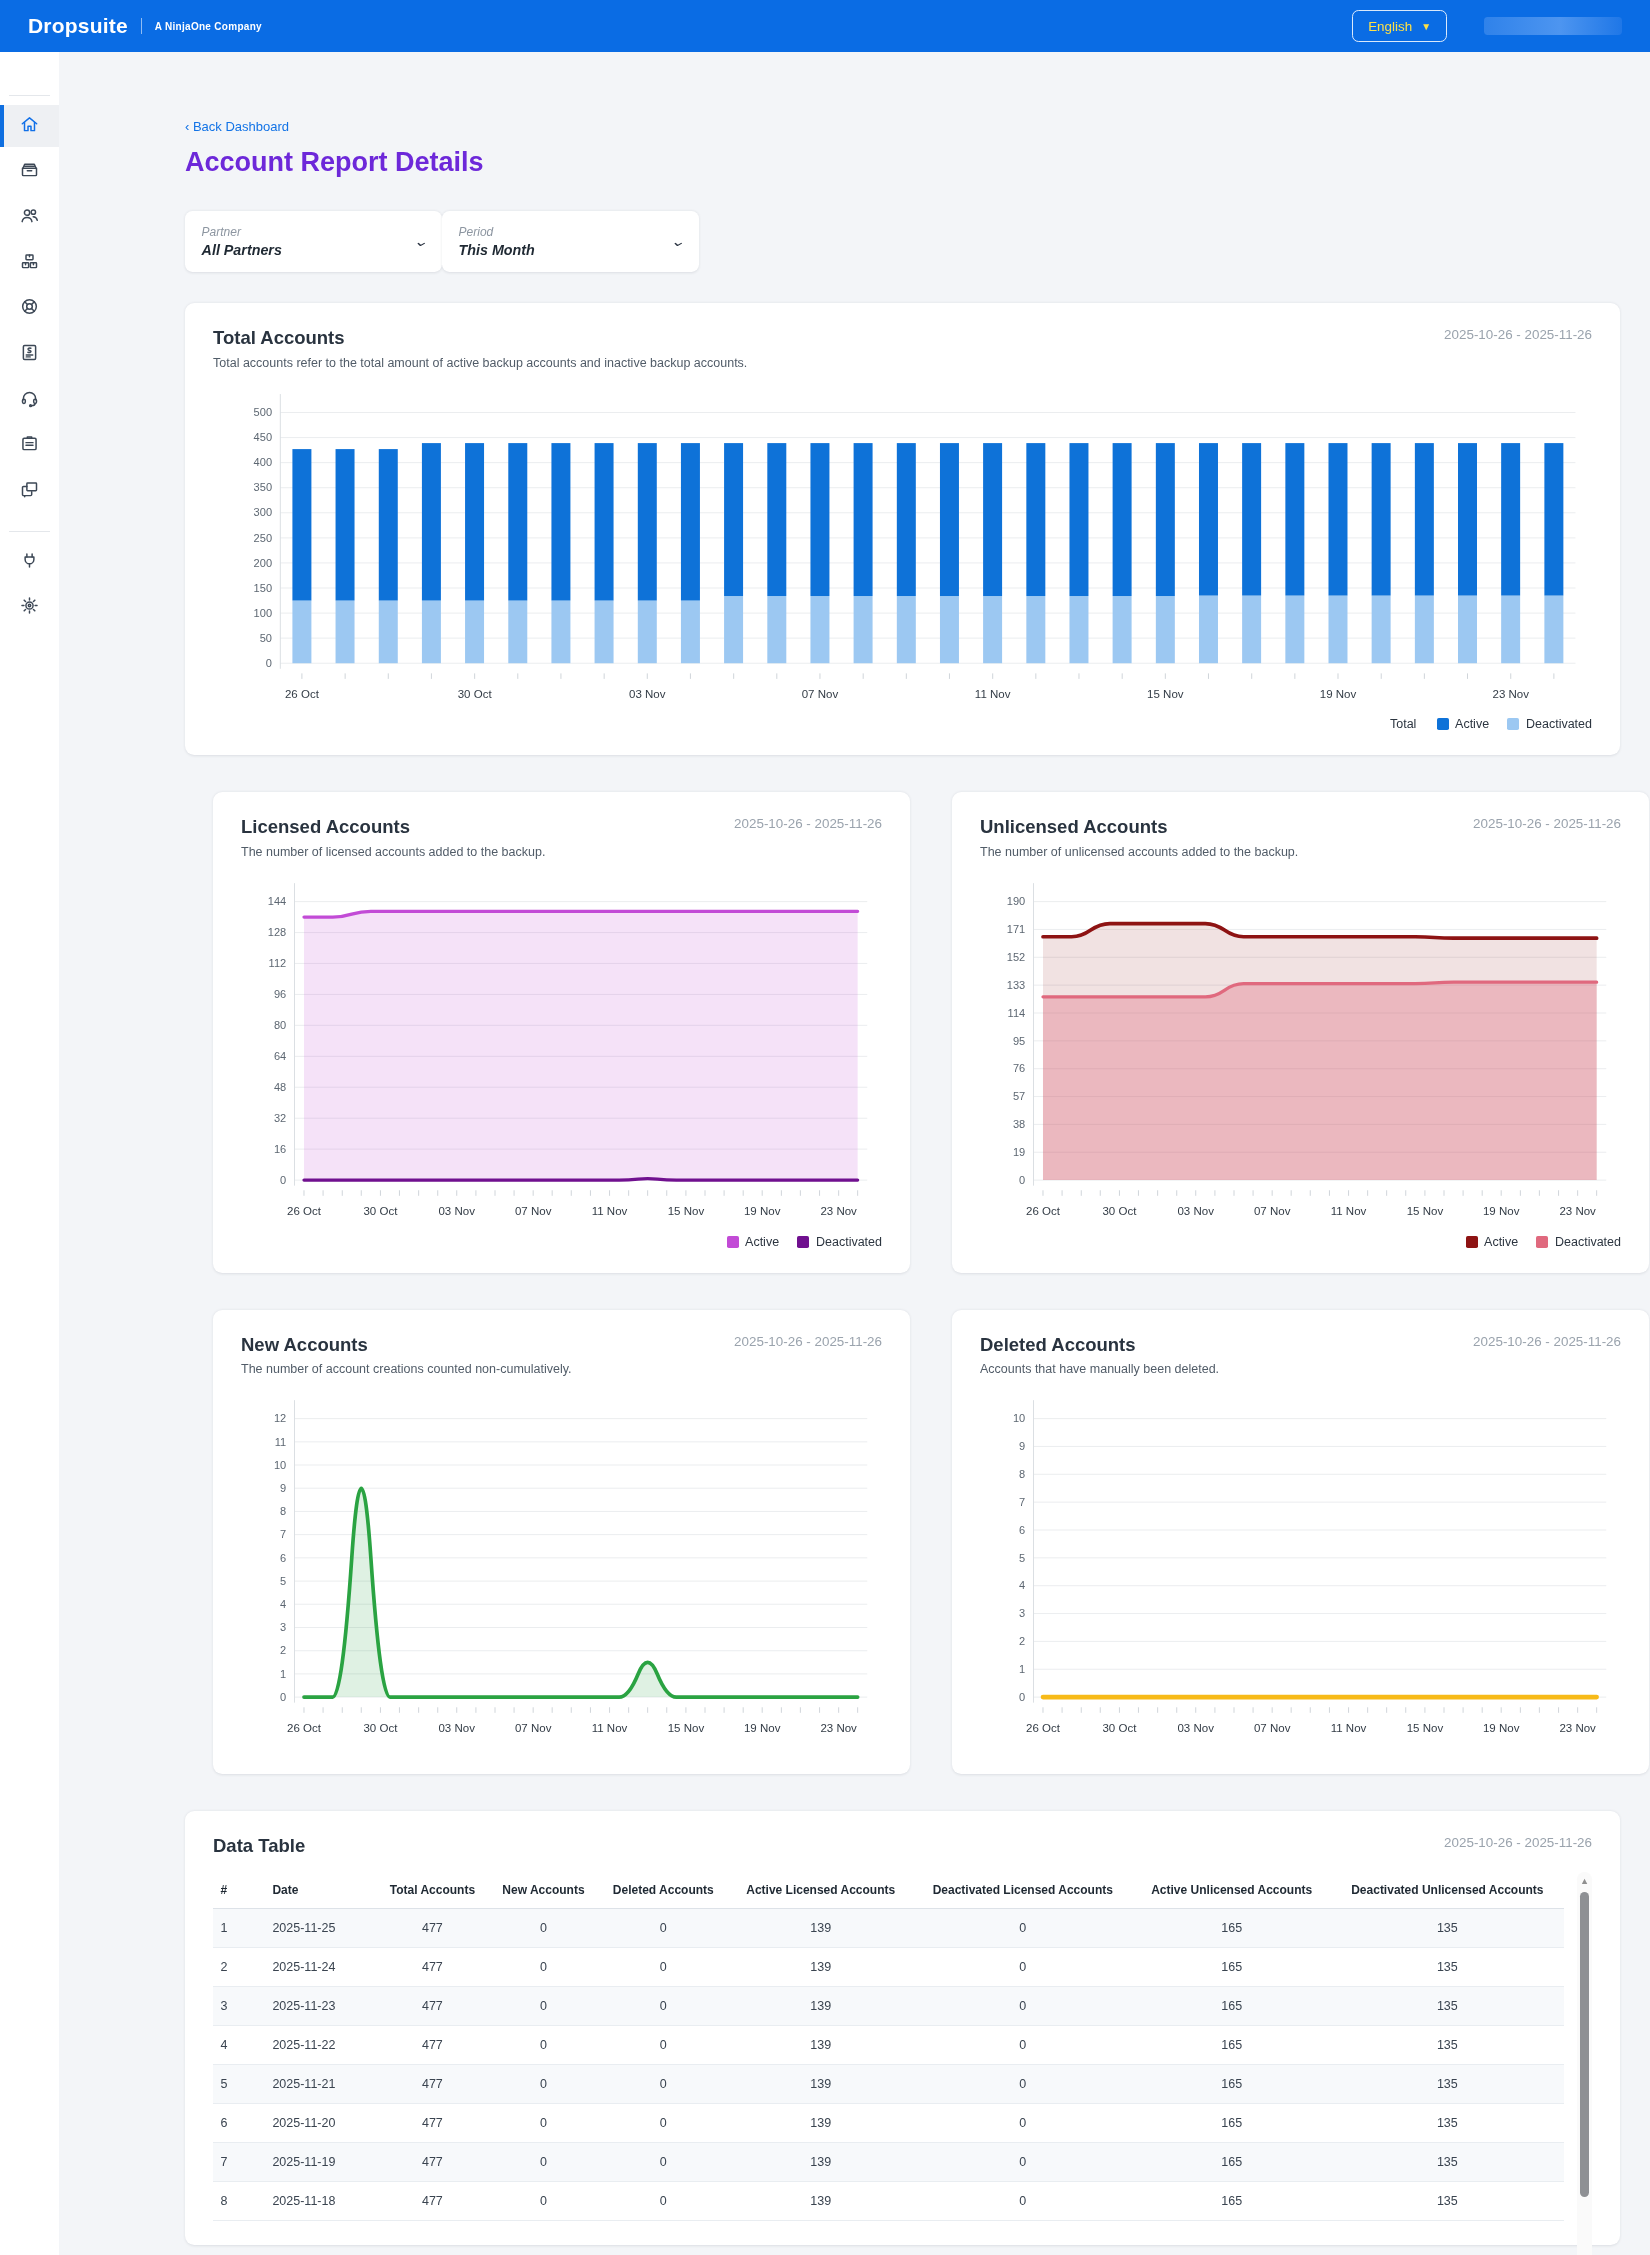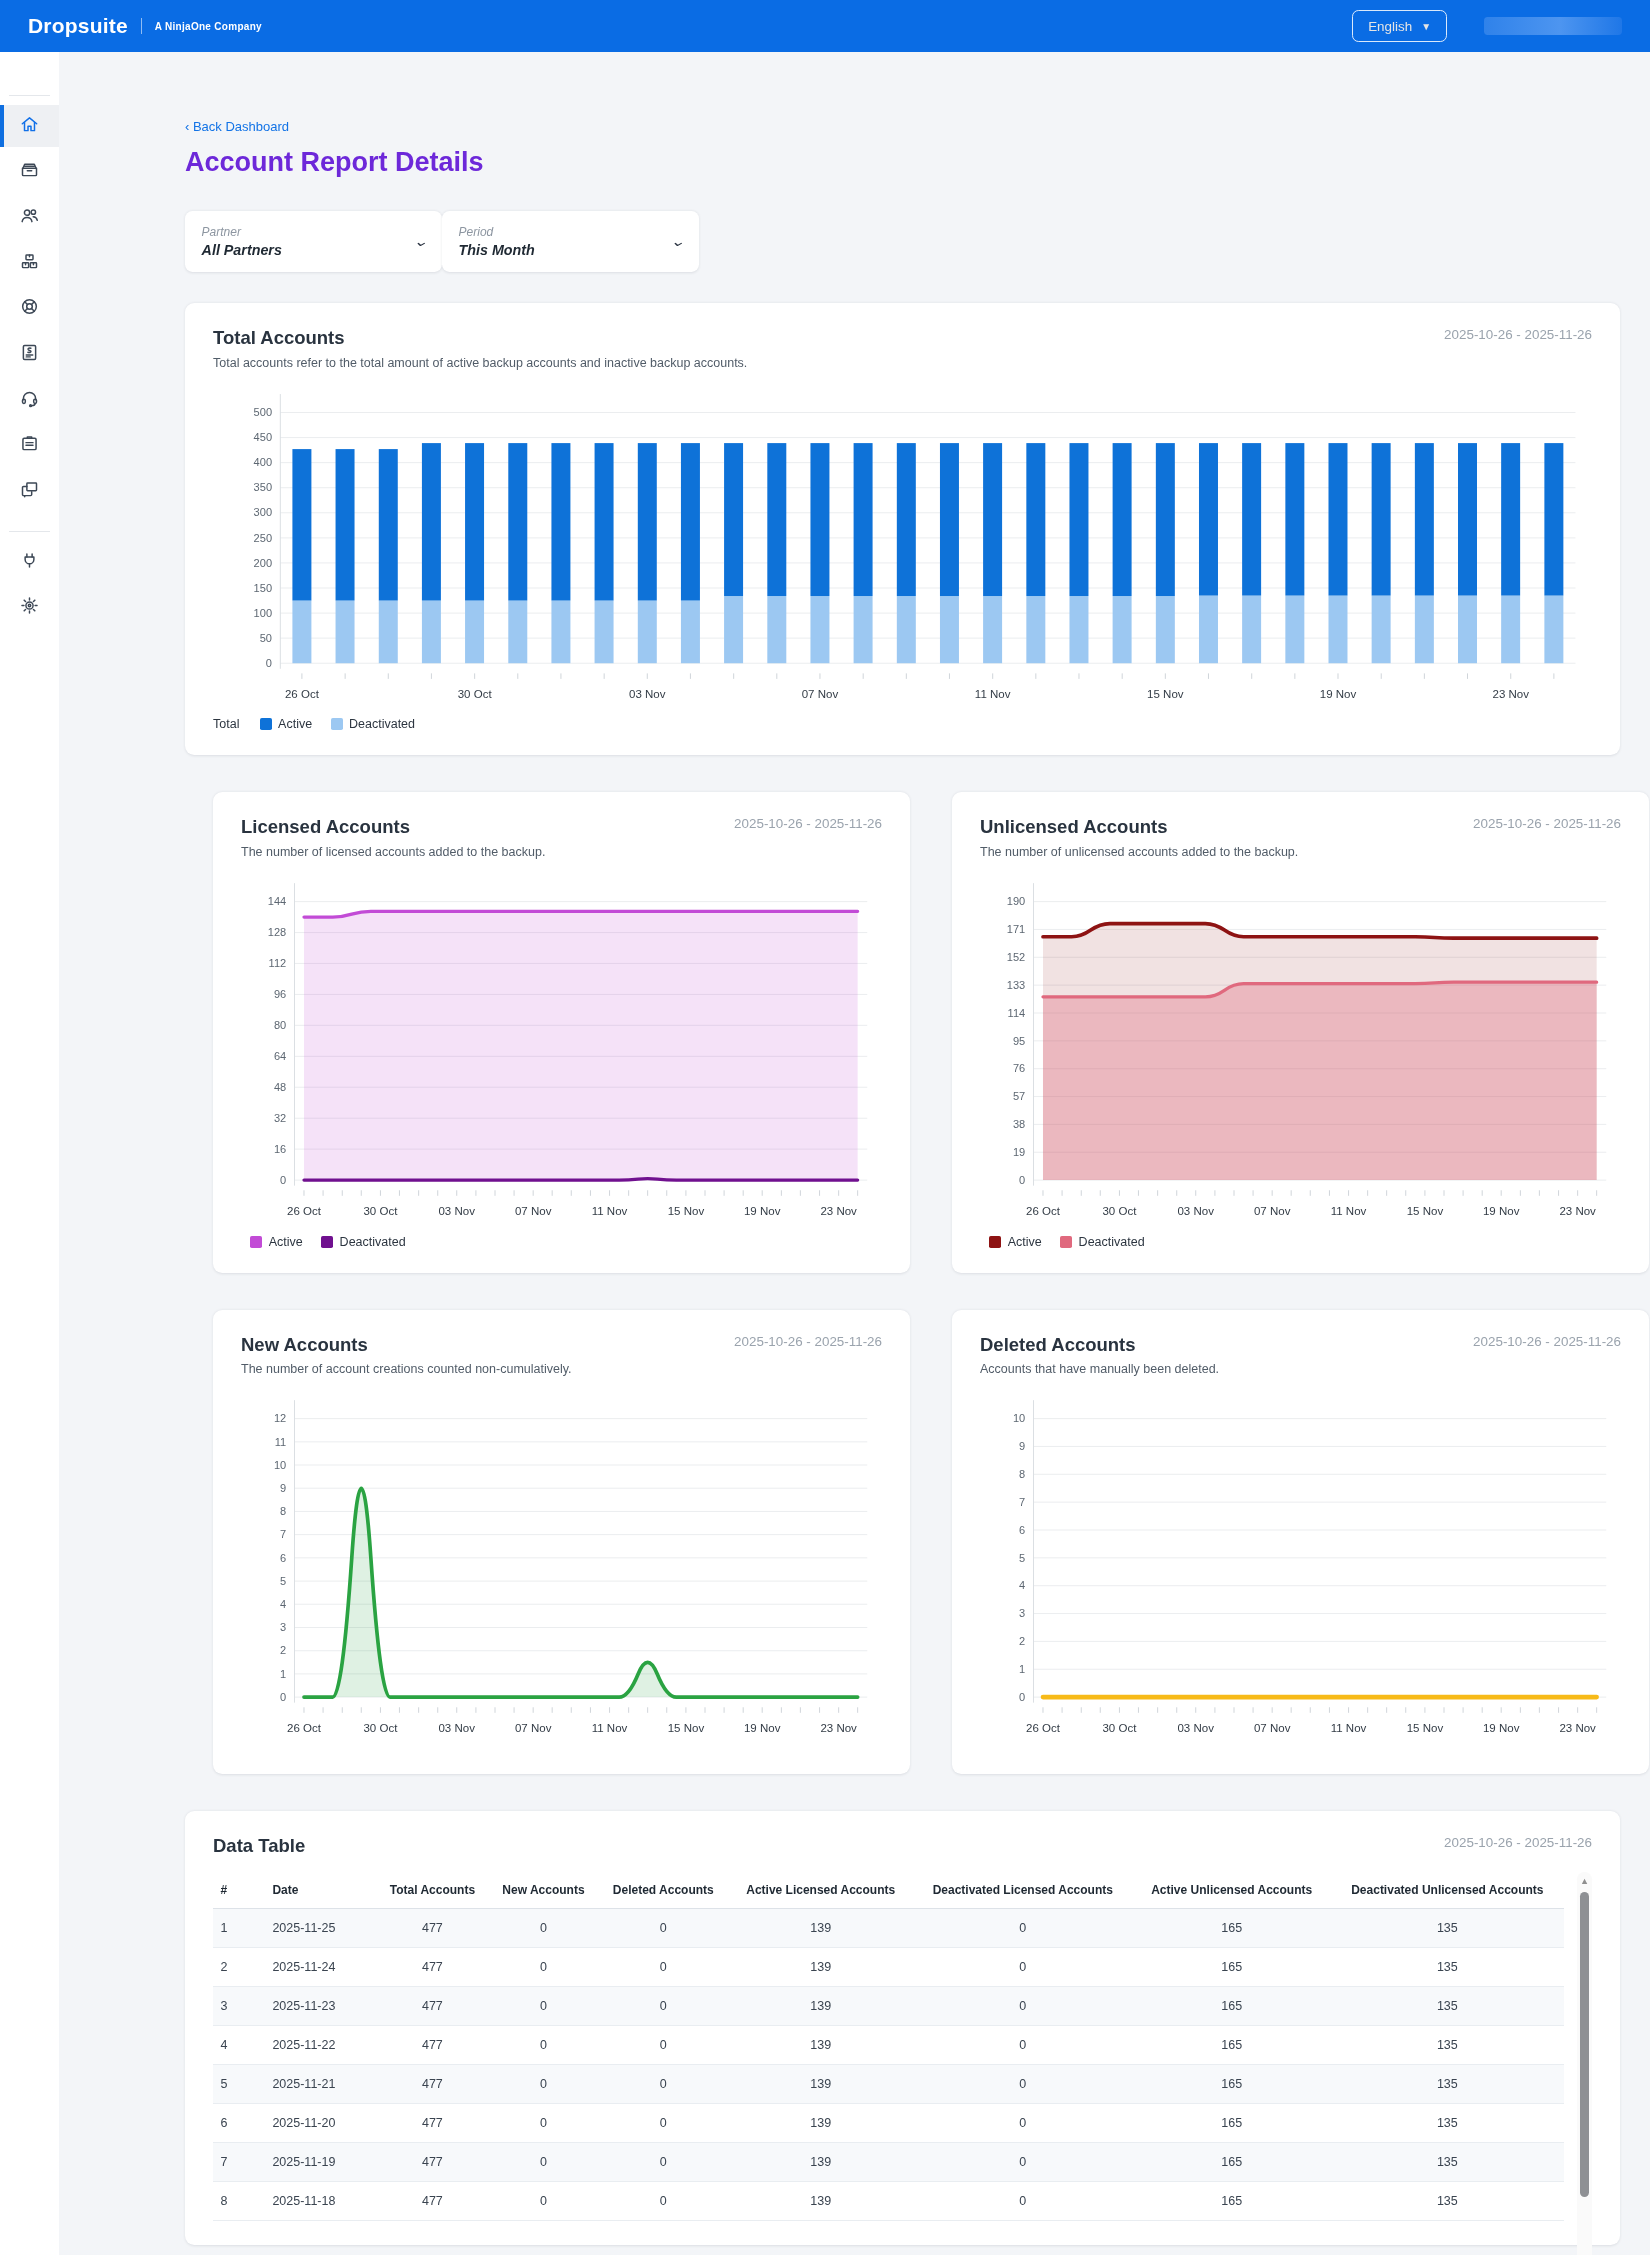--- a/index.html
+++ b/index.html
@@ -7,21 +7,21 @@
   body { font-family:"Liberation Sans", sans-serif; background:#f3f5f8; position:relative; }
 
   
   .topbar { position:fixed; top:0; left:0; width:1650px; height:52px; background:#0a6ce4; z-index:30;
             display:flex; align-items:center; padding:0 28px; }
   .brand { display:flex; align-items:center; gap:13px; }
   .brand-name { color:#fff; font-size:21px; font-weight:bold; letter-spacing:0.2px; }
   .brand-sep { width:0.9px; height:16.6px; background:rgba(255,255,255,.55); }
   .brand-tag { color:#fff; font-size:10px; font-weight:bold; letter-spacing:0.3px; }
   .topbar-right { margin-left:auto; display:flex; align-items:center; gap:37px; }
-  .lang-btn { border:0.9px solid rgba(255,255,255,.85); border-radius:6.5px; color:#e5e5e5; background:transparent;
+  .lang-btn { border:0.9px solid rgba(255,255,255,.85); border-radius:6.5px; color:#fde047; background:transparent;
               font-size:13.4px; padding:7.4px 14.8px; display:flex; align-items:center; gap:9.2px; cursor:pointer;
               font-family:"Liberation Sans", sans-serif; }
   .lang-btn .chev { font-size:10px; }
   .head-skel { width:138px; height:18.5px; border-radius:3.7px;
                background:linear-gradient(90deg, #2f82ea 0%, #4d95f0 55%, #1f77e7 100%); }
 
   
   .sidebar { position:fixed; top:52px; left:0; width:59px; height:2204px; background:#ffffff; z-index:20;
              display:flex; flex-direction:column; align-items:center; padding-top:37px; }
   .side-div { width:41px; height:0.9px; background:#e4e7eb; margin:5.5px 0 9.2px; }
@@ -46,21 +46,21 @@
   .filter-chev { margin-left:auto; color:#2b3442; font-size:13px; transform:scaleX(1.4); }
 
   .card { background:#fff; border-radius:9.2px; box-shadow:0 0.9px 2.8px rgba(20,30,50,.10); padding:24px 28px; }
   .card-total { margin-top:31px; }
   .grid2 { display:grid; grid-template-columns:1fr 1fr; gap:42px; margin-top:37px;padding-left:28px; }
   .card-head { display:flex; align-items:flex-start; }
   .card-title { font-size:18.5px; font-weight:bold; color:#29333f; }
   .card-range { margin-left:auto; font-size:13.4px; color:#9aa3ad; }
   .card-desc { font-size:12.5px; color:#515c68; margin-top:6.5px; }
   .chart-wrap { margin-top:13px; }
-  .legend { display:flex; justify-content:flex-start; align-items:center; gap:9.2px; font-size:12.5px; color:#2c3540; margin-top:1.8px; }
+  .legend { display:flex; justify-content:flex-end; align-items:center; gap:9.2px; font-size:12.5px; color:#2c3540; margin-top:1.8px; }
   .legend .swatch { width:12px; height:12px; border-radius:1.8px; display:inline-block; }
   .legend .item { display:flex; align-items:center; gap:6.5px; margin-left:9.2px; }
   .legend .prefix { margin-right:1.8px; }
 
   
   .card-table { margin-top:37px; min-height:415px; position:relative; }
   .table-zone { position:relative; margin-top:14.8px; padding-right:28px; }
   table { width:100%; border-collapse:collapse; }
   thead th { font-size:12px; font-weight:bold; color:#1f2933; padding:11px 7.4px; border-bottom:0.9px solid #dde2e8;
              text-align:center; white-space:nowrap; }

